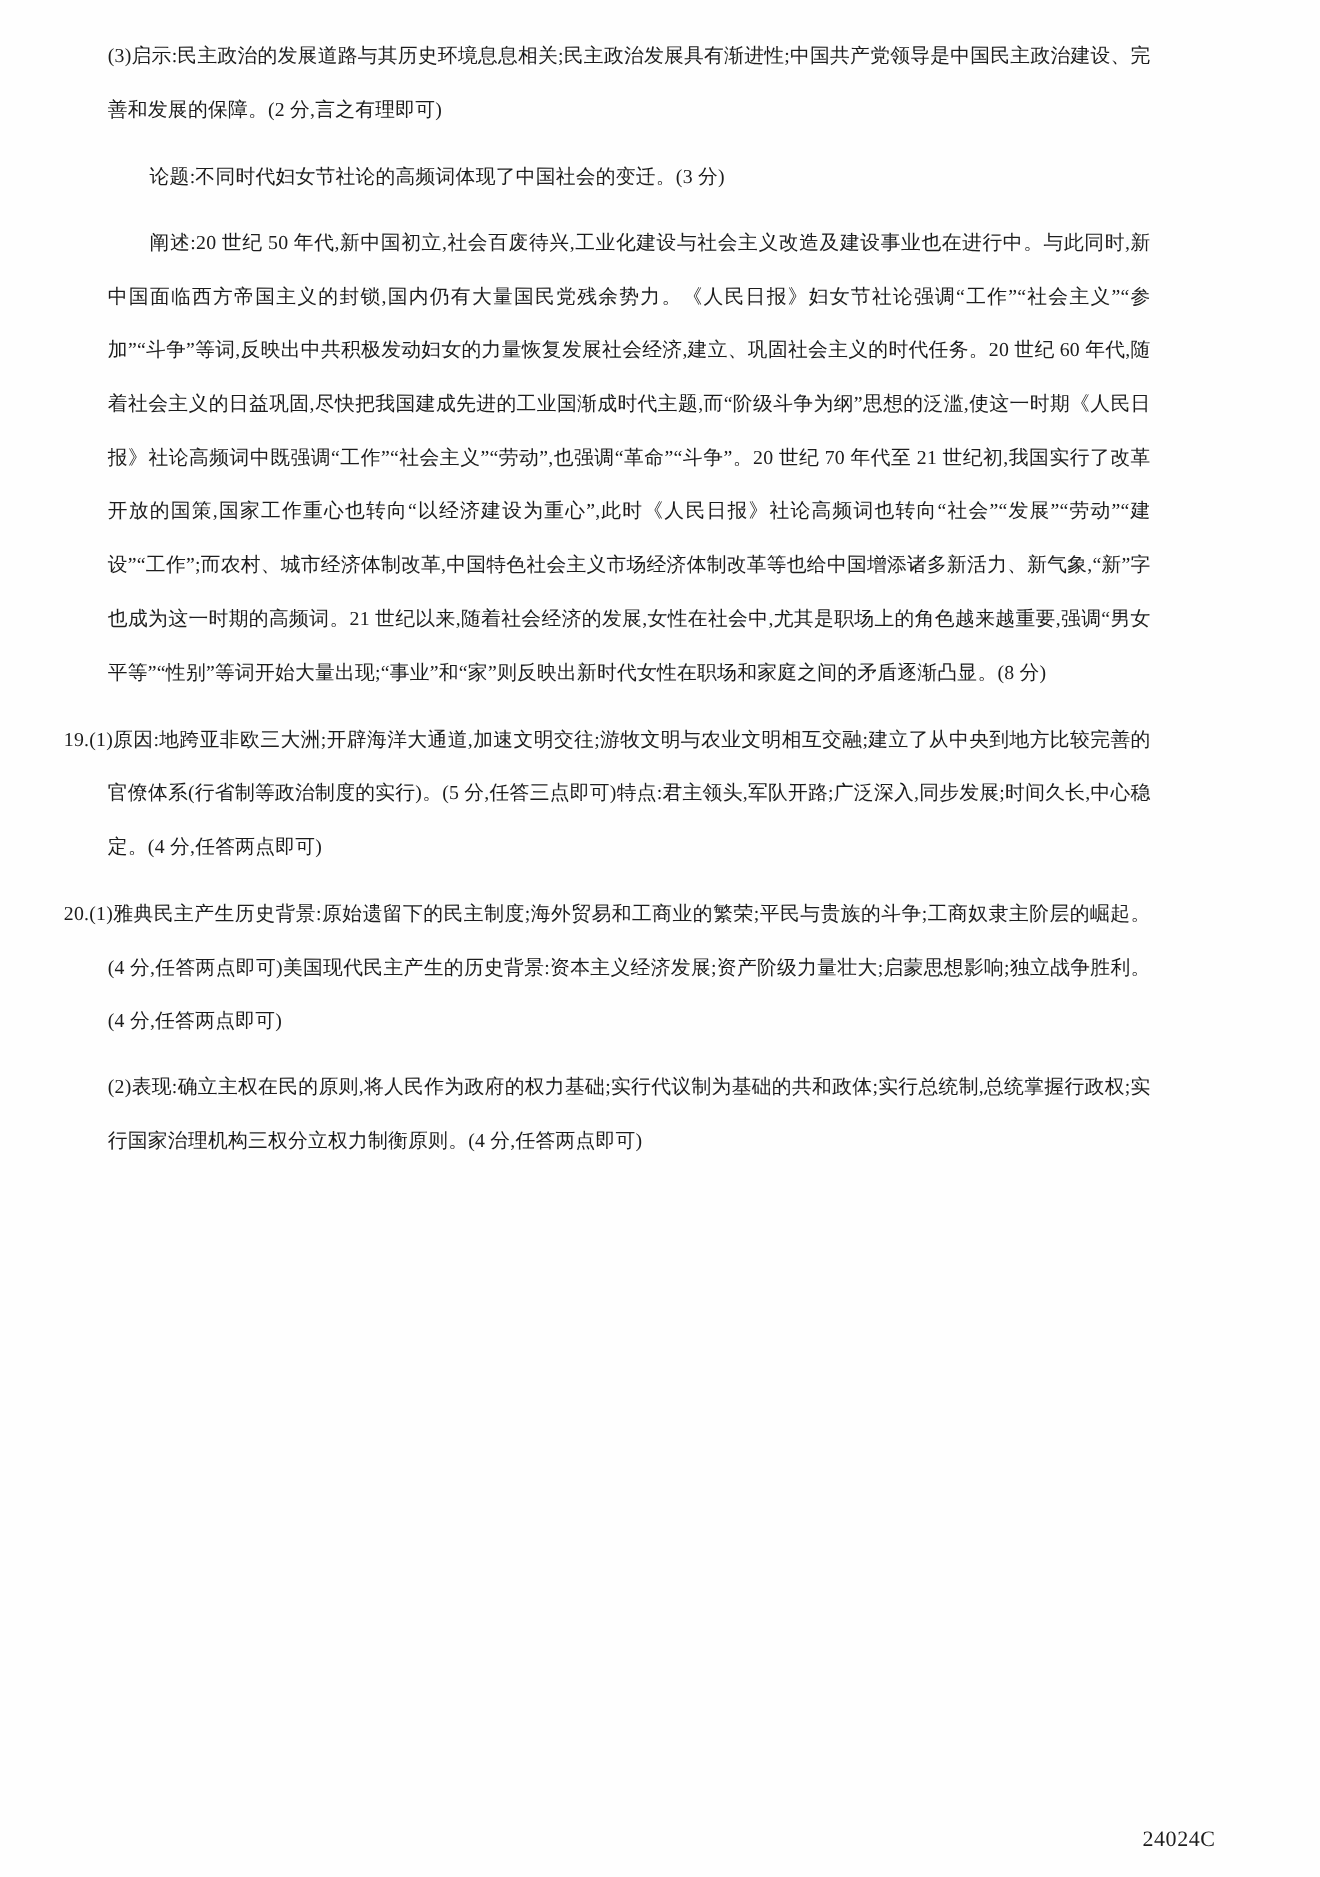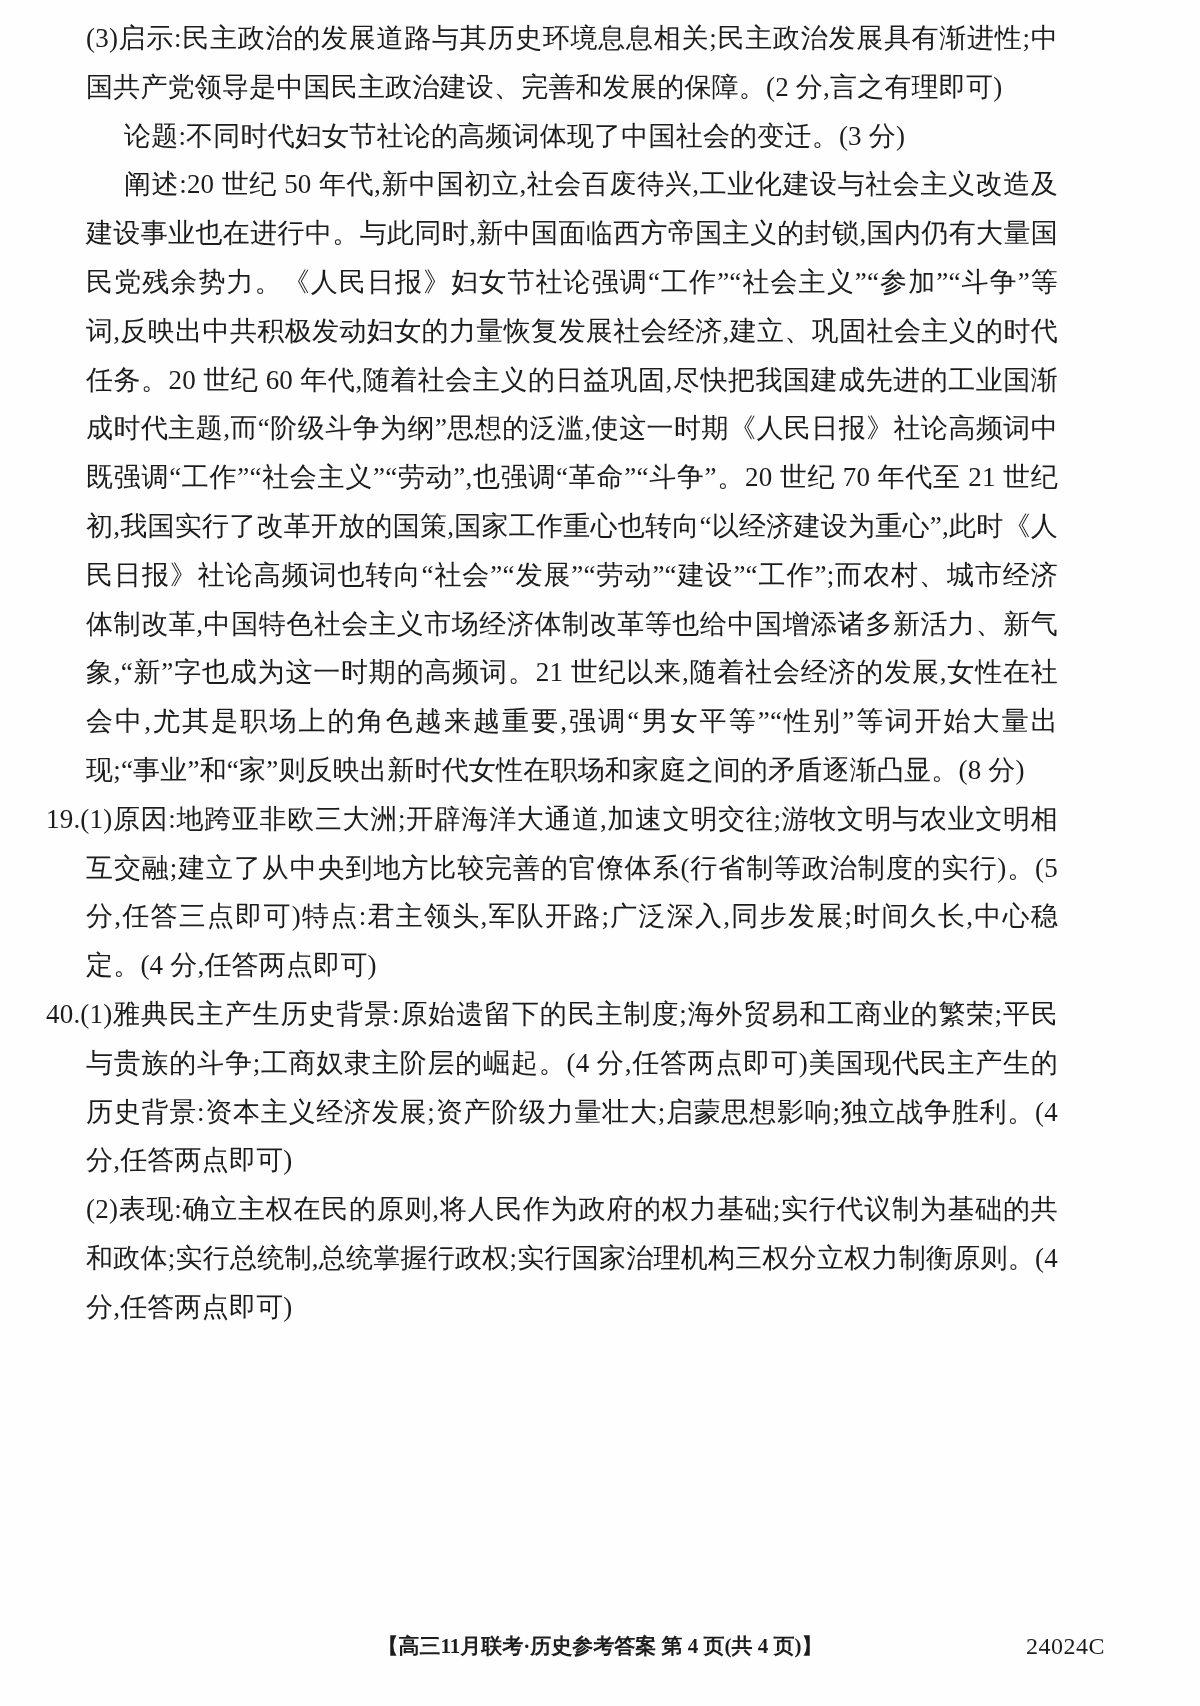--- a/index.html
+++ b/index.html
@@ -12,22 +12,22 @@
     color: #1c1c1c;
     overflow: hidden;
   }
   .page {
     position: absolute;
     inset: 0;
     box-sizing: border-box;
     padding: 14px 142px 0 46px;
   }
   .para {
-    margin: 0;
-    font-size: 27px;
+    margin: 12px;
+    font-size: 18px;
     line-height: 48.8px;
     text-align: justify;
     letter-spacing: 0.2px;
     word-break: break-all;
   }
   
   .style-hang { padding-left: 40px; }
   
   .style-root { padding-left: 0; }
   
@@ -44,43 +44,42 @@
     bottom: 46px;
     text-align: center;
     font-size: 21px;
   }
   .footer-title { font-weight: bold; }
   .footer-code {
     position: absolute;
     right: 95px;
     top: 1px;
     font-weight: normal;
-    font-size: 24px;
+    font-size: 20px;
     letter-spacing: 0.5px;
   }
 </style>
 </head>
 <body>
 
 <div class="page">
 
   <p class="para style-hang">(3)启示:民主政治的发展道路与其历史环境息息相关;民主政治发展具有渐进性;中国共产党领导是中国民主政治建设、完善和发展的保障。(2 分,言之有理即可)</p>
 
 
   <p class="para style-lead">论题:不同时代妇女节社论的高频词体现了中国社会的变迁。(3 分)</p>
 
   <p class="para style-lead">阐述:20 世纪 50 年代,新中国初立,社会百废待兴,工业化建设与社会主义改造及建设事业也在进行中。与此同时,新中国面临西方帝国主义的封锁,国内仍有大量国民党残余势力。《人民日报》妇女节社论强调“工作”“社会主义”“参加”“斗争”等词,反映出中共积极发动妇女的力量恢复发展社会经济,建立、巩固社会主义的时代任务。20 世纪 60 年代,随着社会主义的日益巩固,尽快把我国建成先进的工业国渐成时代主题,而“阶级斗争为纲”思想的泛滥,使这一时期《人民日报》社论高频词中既强调“工作”“社会主义”“劳动”,也强调“革命”“斗争”。20 世纪 70 年代至 21 世纪初,我国实行了改革开放的国策,国家工作重心也转向“以经济建设为重心”,此时《人民日报》社论高频词也转向“社会”“发展”“劳动”“建设”“工作”;而农村、城市经济体制改革,中国特色社会主义市场经济体制改革等也给中国增添诸多新活力、新气象,“新”字也成为这一时期的高频词。21 世纪以来,随着社会经济的发展,女性在社会中,尤其是职场上的角色越来越重要,强调“男女平等”“性别”等词开始大量出现;“事业”和“家”则反映出新时代女性在职场和家庭之间的矛盾逐渐凸显。(8 分)</p>
 
 
 
   <p class="para style-num">19.(1)原因:地跨亚非欧三大洲;开辟海洋大通道,加速文明交往;游牧文明与农业文明相互交融;建立了从中央到地方比较完善的官僚体系(行省制等政治制度的实行)。(5 分,任答三点即可)特点:君主领头,军队开路;广泛深入,同步发展;时间久长,中心稳定。(4 分,任答两点即可)</p>
 
 
-  <p class="para style-num">40.(1)雅典民主产生历史背景:原始遗留下的民主制度;海外贸易和工商业的繁荣;平民与贵族的斗争;工商奴隶主阶层的崛起。(4 分,任答两点即可)美国现代民主产生的历史背景:资本主义经济发展;资产阶级力量壮大;启蒙思想影响;独立战争胜利。(4 分,任答两点即可)</p>
+  <p class="para style-num">20.(1)雅典民主产生历史背景:原始遗留下的民主制度;海外贸易和工商业的繁荣;平民与贵族的斗争;工商奴隶主阶层的崛起。(4 分,任答两点即可)美国现代民主产生的历史背景:资本主义经济发展;资产阶级力量壮大;启蒙思想影响;独立战争胜利。(4 分,任答两点即可)</p>
 
   <p class="para style-sub">(2)表现:确立主权在民的原则,将人民作为政府的权力基础;实行代议制为基础的共和政体;实行总统制,总统掌握行政权;实行国家治理机构三权分立权力制衡原则。(4 分,任答两点即可)</p>
 
   <div class="footer">
-    <span class="footer-title">【高三11月联考·历史参考答案  第 4 页(共 4 页)】</span>
     <span class="footer-code">24024C</span>
   </div>
 
 </div>
 
 </body></html>

